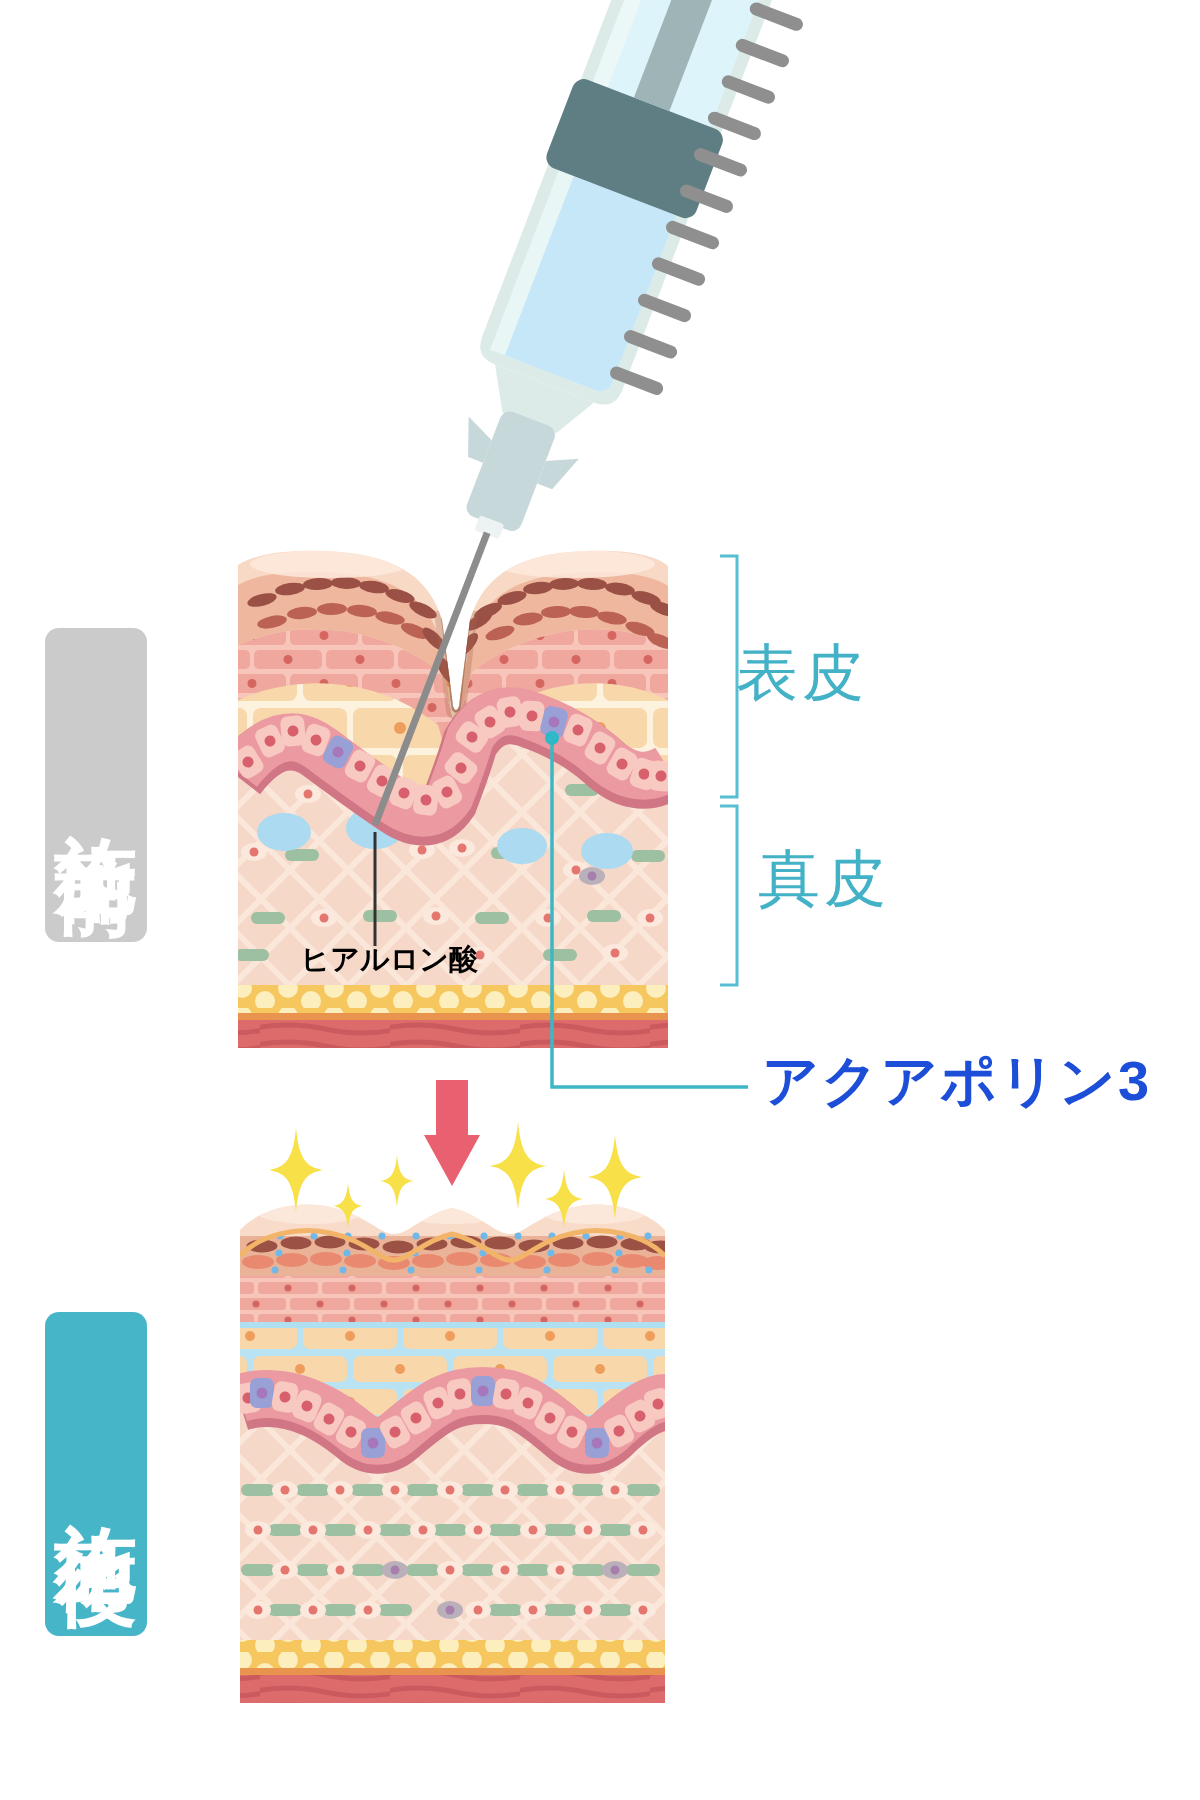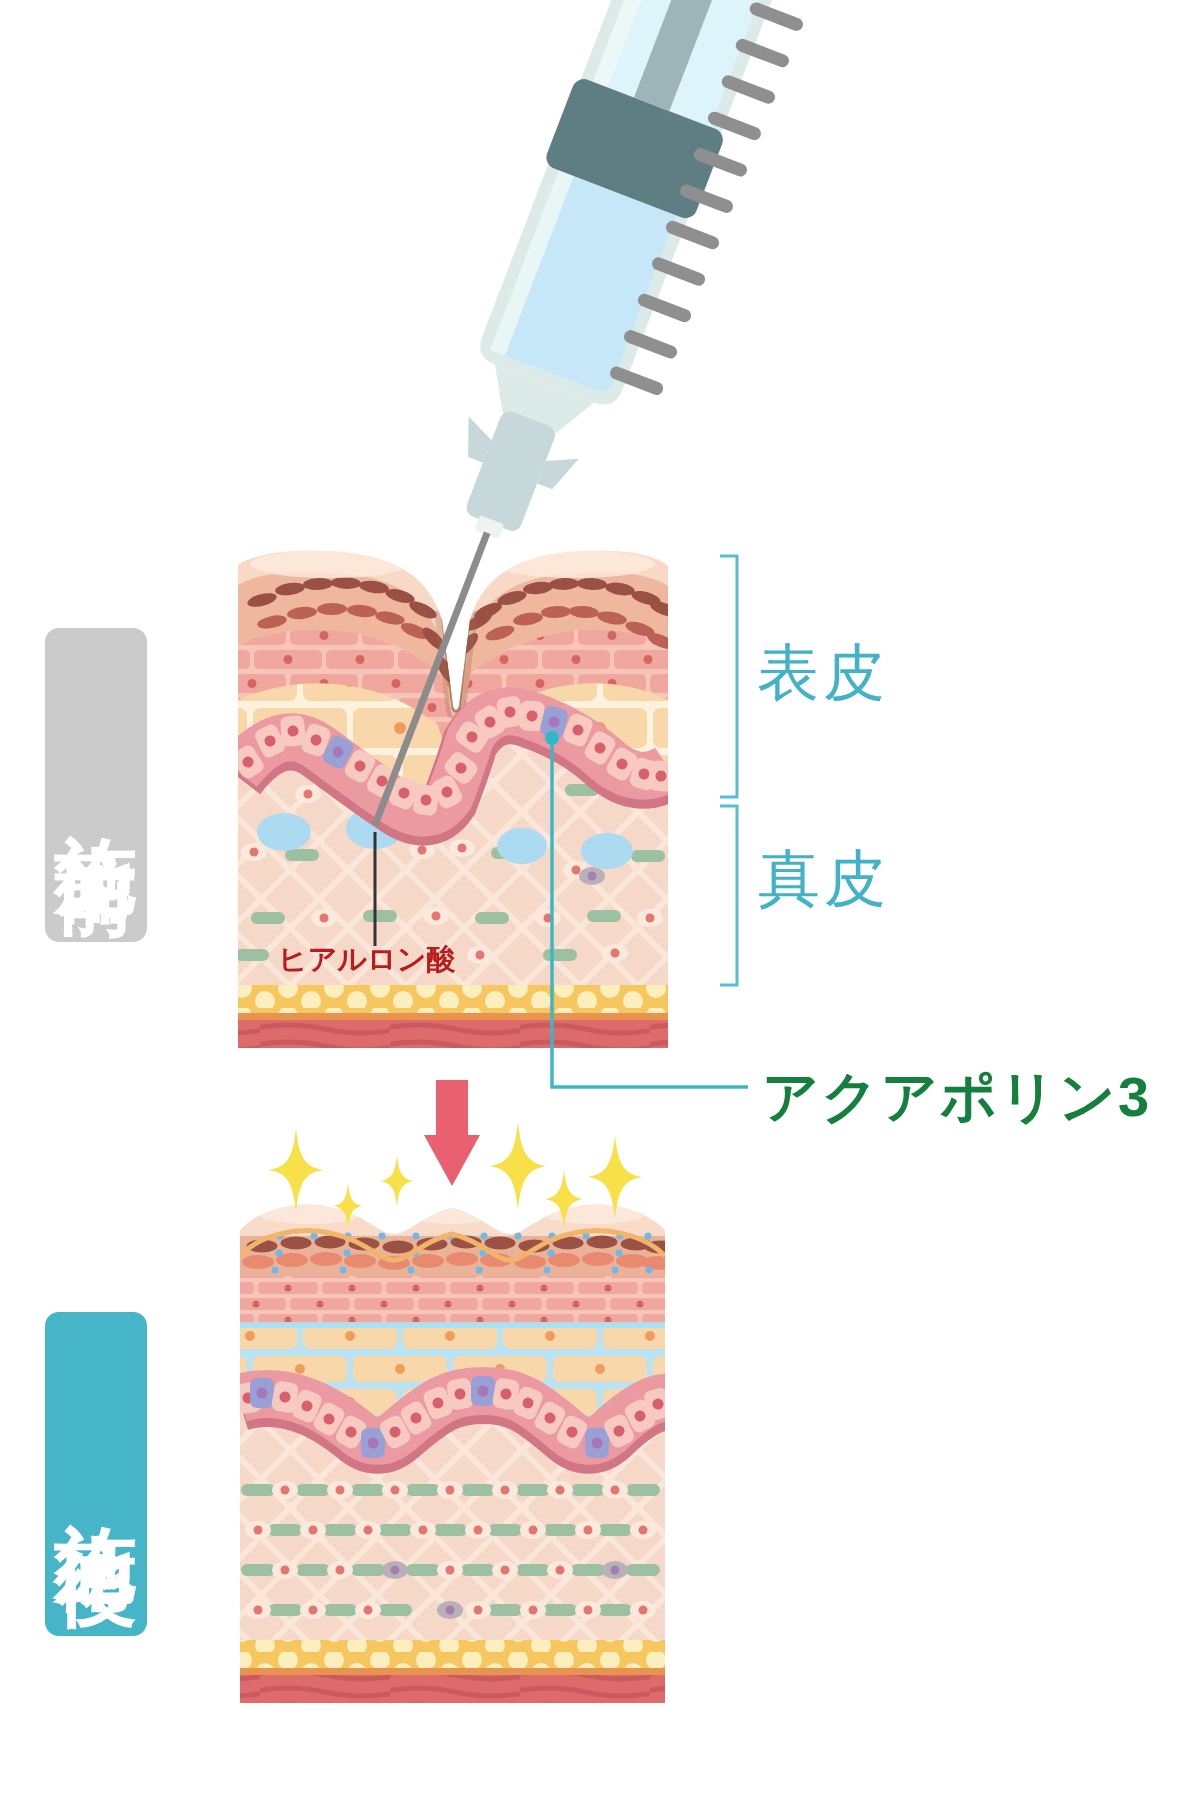--- a/index.html
+++ b/index.html
@@ -14,29 +14,29 @@
     writing-mode:vertical-rl; text-orientation:upright;
     color:#ffffff; font-weight:600; font-size:82px; letter-spacing:12px;
     border-radius:14px; user-select:none;
   }
   .vlabel-before { left:45px; top:628px; width:102px; height:314px; background:#cbcbcb; }
   .vlabel-after  { left:45px; top:1312px; width:102px; height:324px; background:#46b5c8; }
   .layer-label {
     position:absolute; font-size:62px; font-weight:500; color:#43b2c7; line-height:1;
     letter-spacing:4px;
   }
-  .label-epidermis { left:757px; top:642px; }
+  .label-epidermis { left:736px; top:642px; }
   .label-dermis    { left:758px; top:848px; }
   .ha-label {
-    position:absolute; left:278px; top:944px; width:200px; text-align:left;
-    font-size:29px; font-weight:600; color:#b91c1c; line-height:1.1;
+    position:absolute; left:278px; top:944px; width:200px; text-align:right;
+    font-size:29px; font-weight:600; color:#000000; line-height:1.1;
   }
   .aqp-label {
     position:absolute; left:762px; top:1050px; font-size:56px; font-weight:700;
-    color:#15803d; line-height:1.1; letter-spacing:2px;margin-top:16px;
+    color:#1d4ed8; line-height:1.1; letter-spacing:2px;
   }
 </style>
 </head>
 <body>
 
 <div class="stage">
 
 <svg width="1200" height="1800" viewBox="0 0 1200 1800" xmlns="http://www.w3.org/2000/svg">
   <defs>
     <clipPath id="clipBefore">

